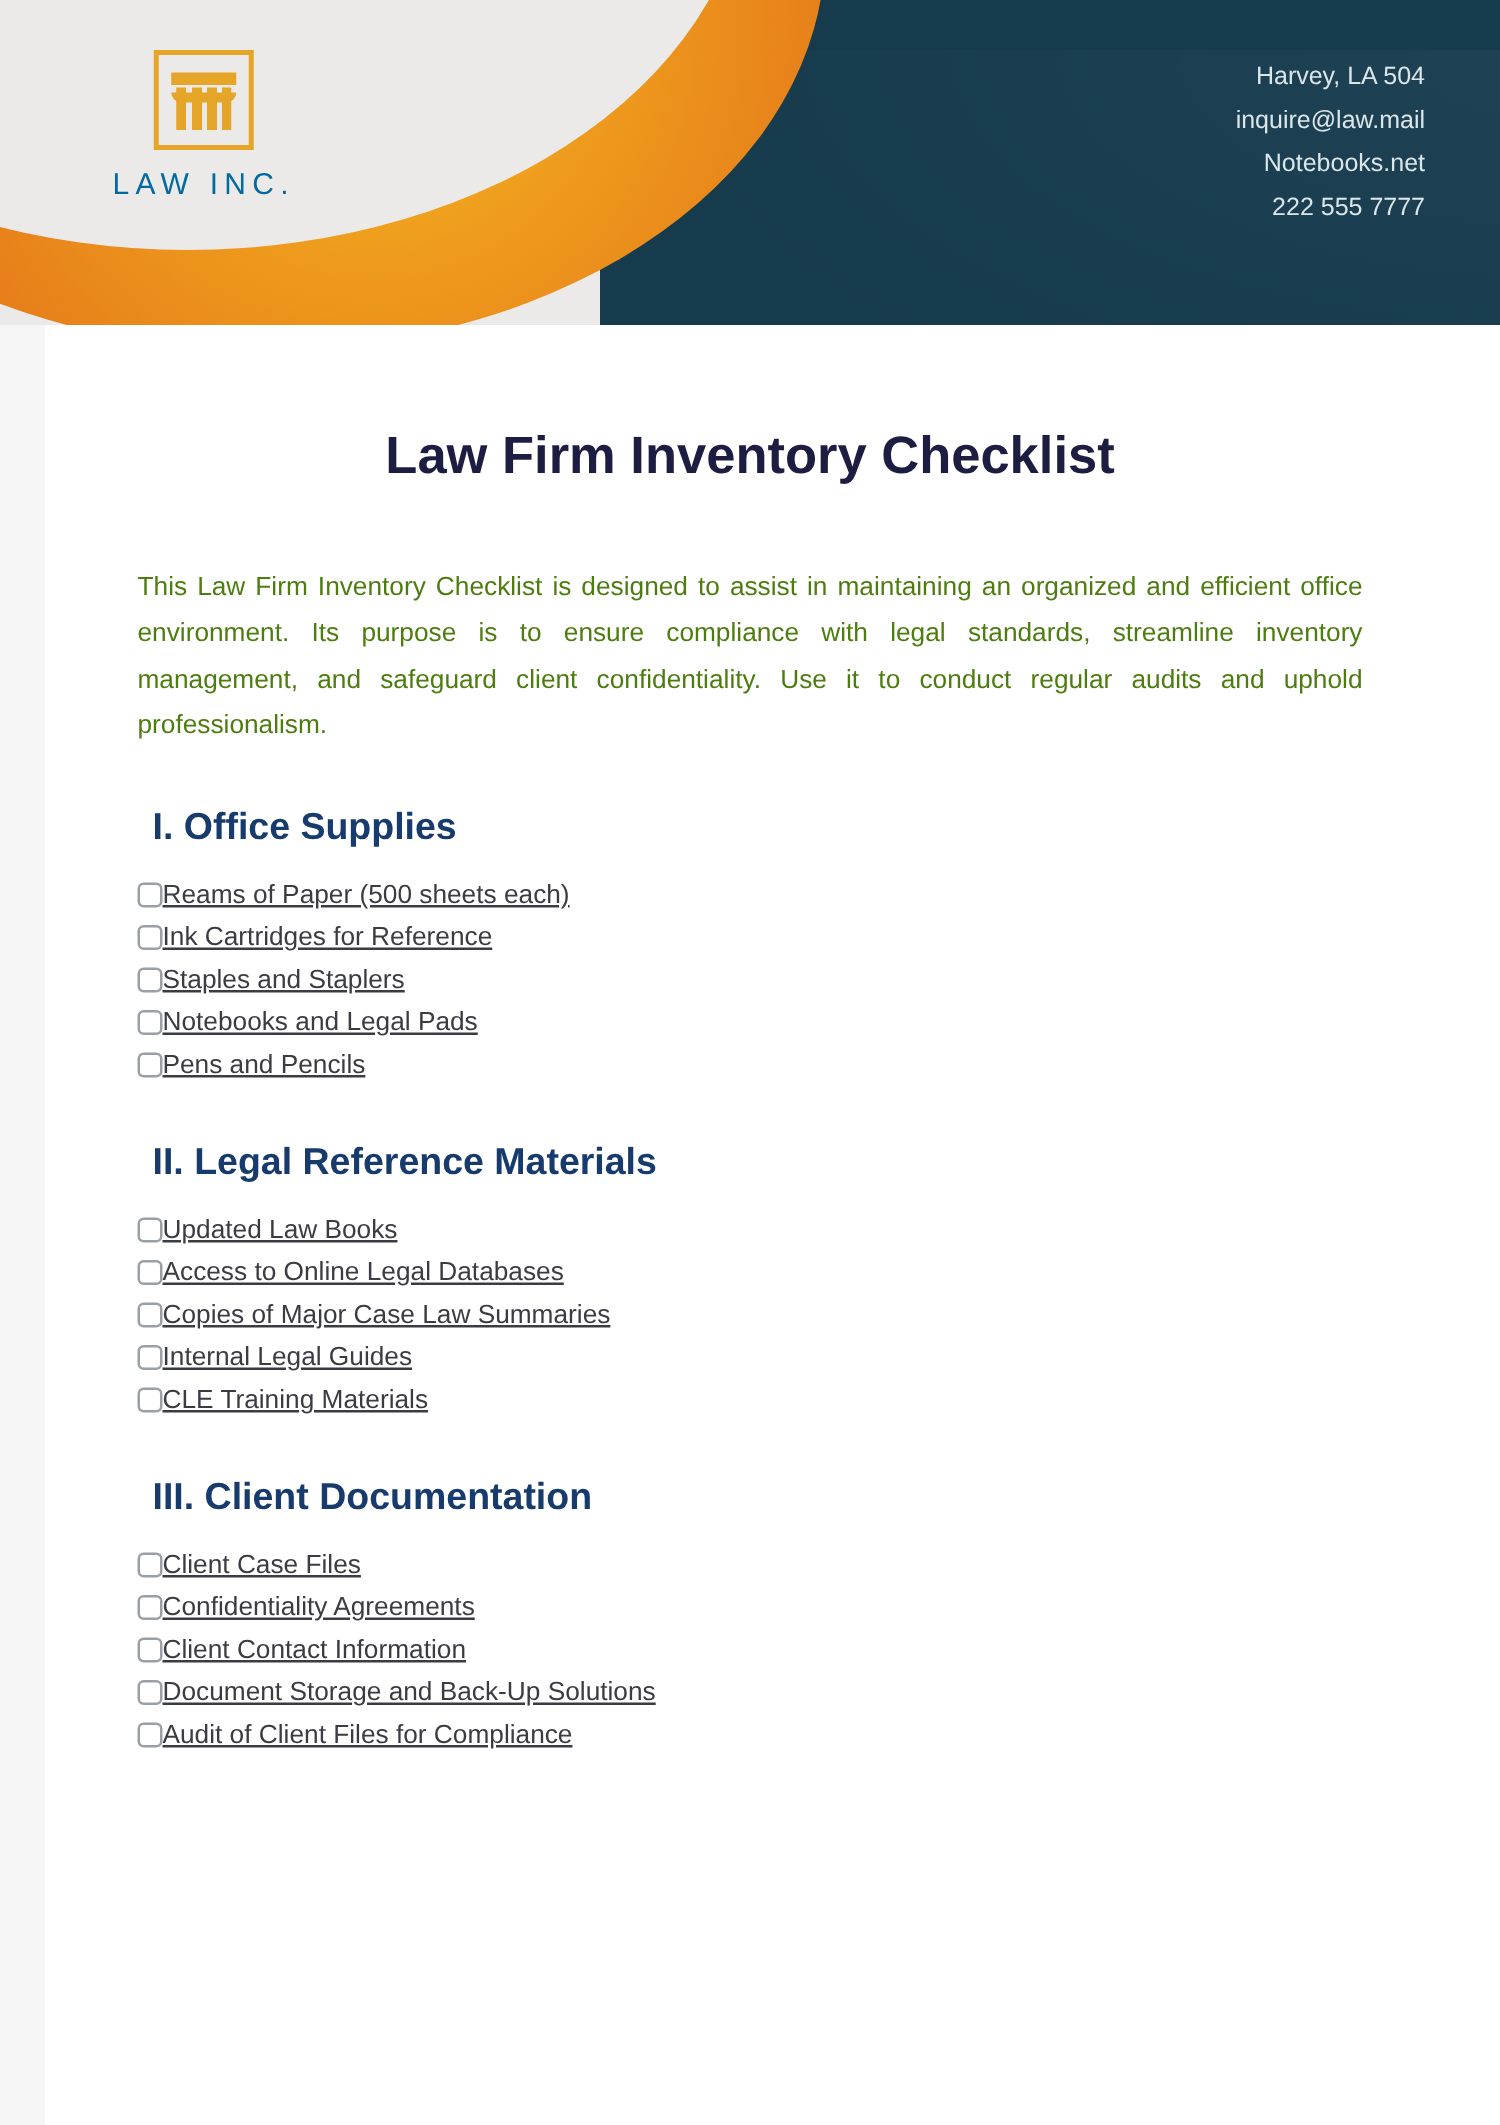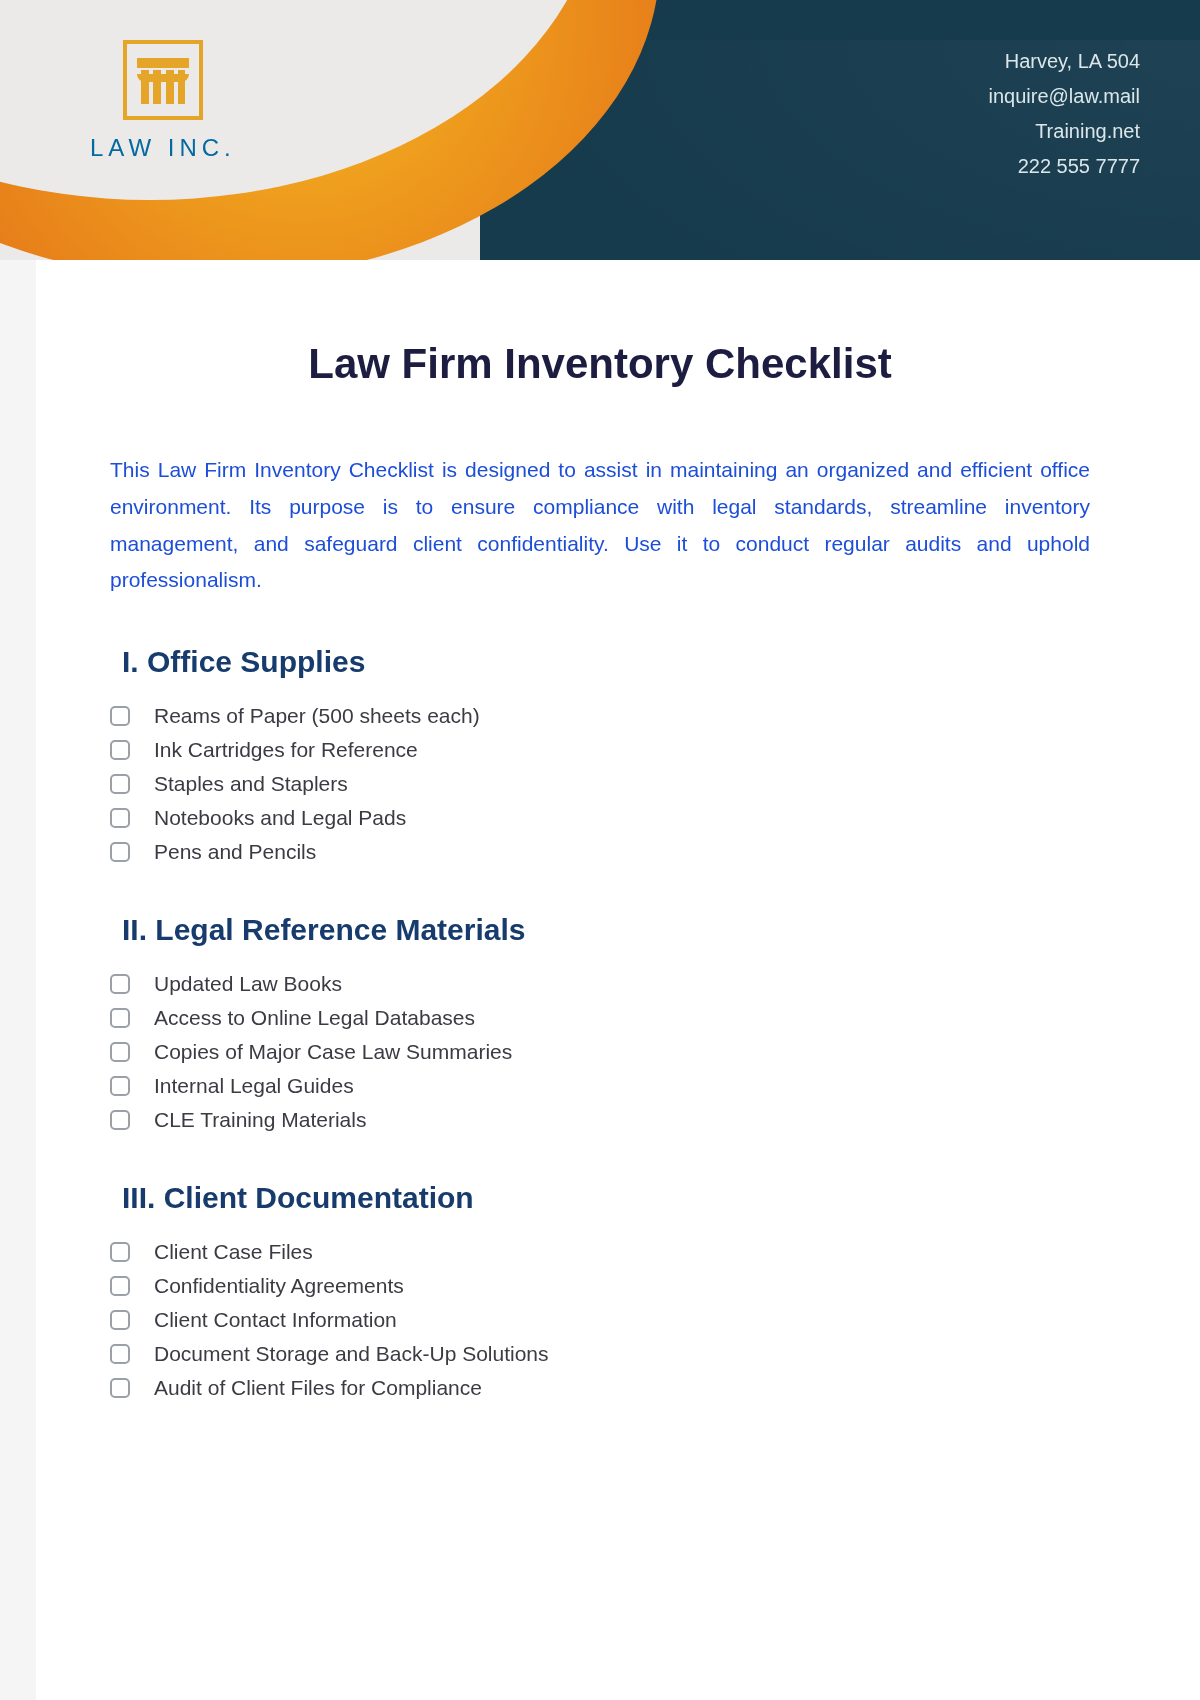--- a/index.html
+++ b/index.html
@@ -113,43 +113,44 @@
     padding: 80px 110px 40px;
   }
   .title {
     text-align: center;
     font-size: 42px;
     font-weight: 800;
     color: #1c1d40;
     margin-bottom: 64px;
   }
   .intro {
-    color: #1d4ed8;
+    color: #4d7c0f;
     font-size: 21px;
     line-height: 1.75;
     text-align: justify;
     margin-bottom: 46px;
   }
   .section-h {
     color: #163b6c;
     font-size: 30px;
     font-weight: 800;
     margin: 44px 12px 20px;
   }
   .check-list {
     list-style: none;
     padding: 0;
   }
   .check-list li {
     display: flex;
     align-items: center;
-    gap: 24px;
+    gap: 0;
     color: #3b3b43;
     font-size: 21px;
     padding: 5px 0;
+    text-decoration: underline;
   }
   .chk {
     width: 20px; height: 20px;
     border: 2px solid #9aa0a6;
     border-radius: 5px;
     display: inline-block;
     flex-shrink: 0;
     background: #fff;
   }
   .left-gutter {
@@ -174,21 +175,21 @@
       <div class="logo-icon">
         <span class="cap"></span>
         <span class="cols"></span>
       </div>
       <div class="logo-text">LAW INC.</div>
     </div>
 
     <div class="contact">
       <div>Harvey, LA 504</div>
       <div>inquire@law.mail</div>
-      <div>Training.net</div>
+      <div>Notebooks.net</div>
       <div>222 555 7777</div>
     </div>
   </div>
 
   <div class="content">
     <h1 class="title">Law Firm Inventory Checklist</h1>
     <p class="intro">This Law Firm Inventory Checklist is designed to assist in maintaining an organized and efficient office environment. Its purpose is to ensure compliance with legal standards, streamline inventory management, and safeguard client confidentiality. Use it to conduct regular audits and uphold professionalism.</p>
 
     <h2 class="section-h">I. Office Supplies</h2>
     <ul class="check-list">

